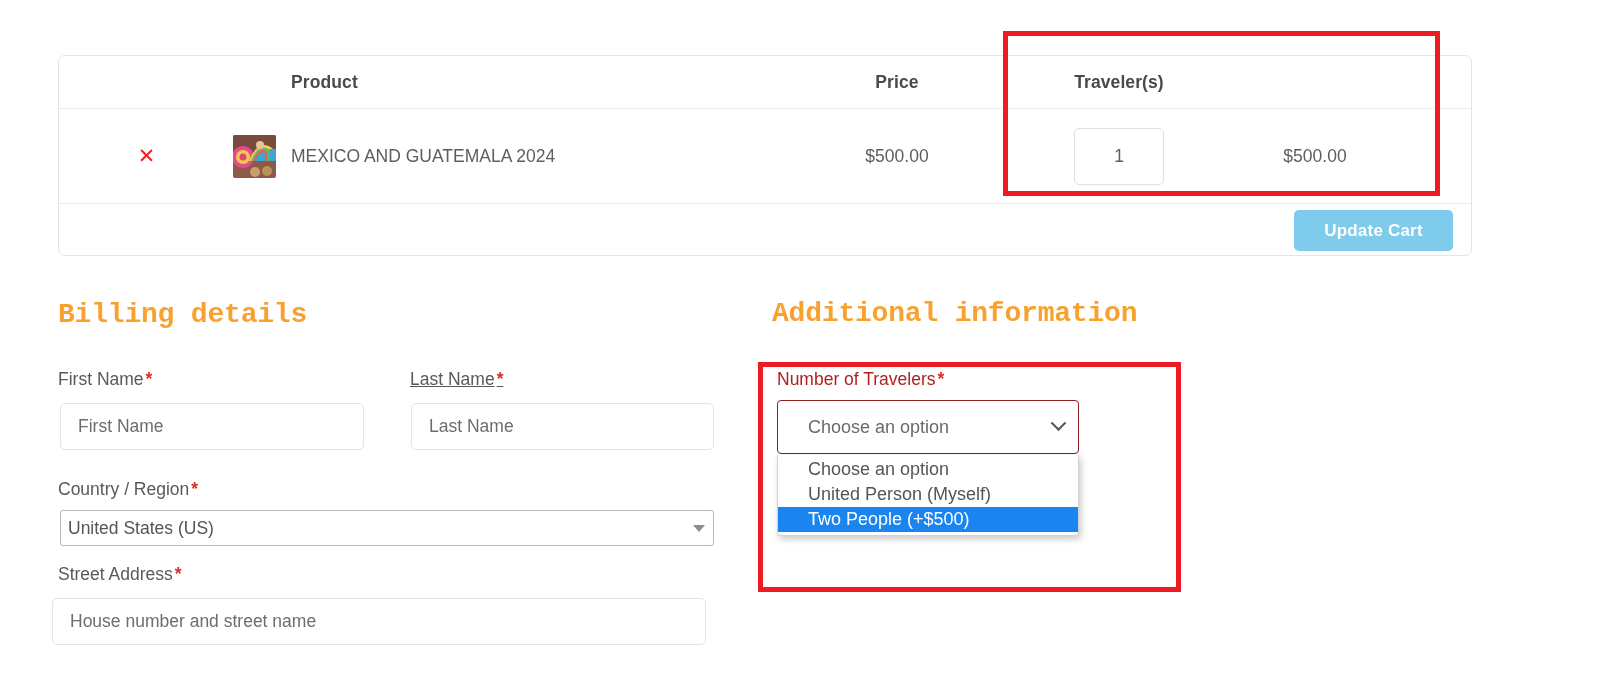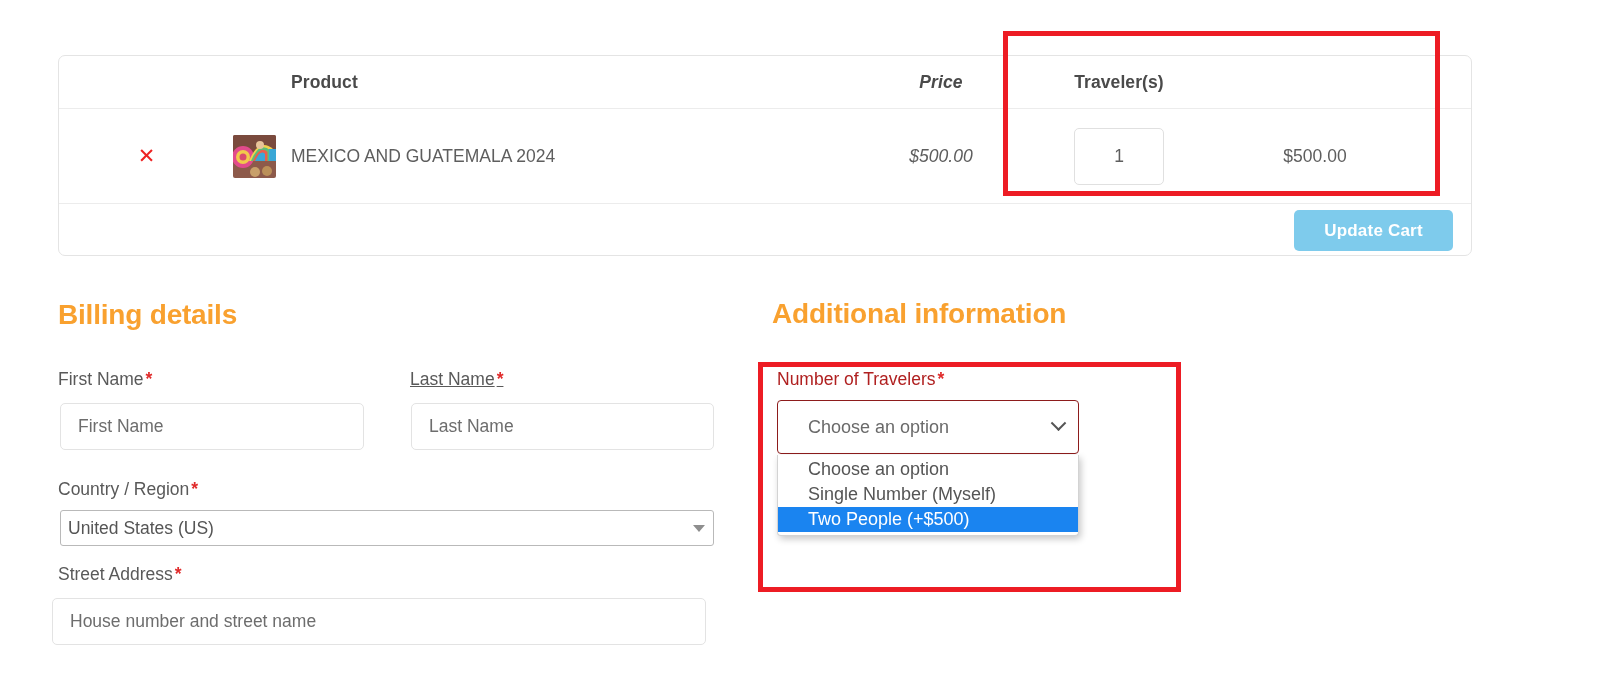--- a/index.html
+++ b/index.html
@@ -44,21 +44,21 @@
   .td {
     font-size: 17.5px;
     color: #5e5e5e;
     font-weight: 400;
   }
 
   
   .c-remove  { left: 60px;  width: 55px; }
   .c-thumb   { left: 150px; width: 90px; }
   .c-product { left: 232px; width: 520px; }
-  .c-price   { left: 796px; width: 172px; font-style: italic; }
+  .c-price   { left: 752px; width: 172px; }
   .c-qty     { left: 965px; width: 190px; }
   .c-sub     { left: 1162px; width: 188px; }
 
   .remove-x {
     color: #ee2222;
     font-size: 21px;
     font-weight: bold;
     line-height: 1;
     cursor: pointer;
     font-family: "DejaVu Sans", sans-serif;
@@ -99,20 +99,21 @@
   }
 
   
   .section-title {
     position: absolute;
     font-size: 28px;
     font-weight: bold;
     color: #F9A12F;
     letter-spacing: -.2px;
     white-space: nowrap;
+    font-family: Liberation Mono, monospace;
   }
   #billing-title { left: 58px; top: 299px; }
   #additional-title { left: 772px; top: 298px; }
 
   
   .field-label {
     position: absolute;
     font-size: 17.5px;
     color: #595959;
     white-space: nowrap;
@@ -301,20 +302,20 @@
     <span>Number of Travelers</span><span class="req">*</span>
   </div>
 
   <div class="travelers-select">
     <span>Choose an option</span>
     <span class="chev"></span>
   </div>
 
   <div class="dropdown-list">
     <div class="dropdown-option">Choose an option</div>
-    <div class="dropdown-option">Single Number (Myself)</div>
+    <div class="dropdown-option">United Person (Myself)</div>
     <div class="dropdown-option selected">Two People (+$500)</div>
   </div>
 
   <div class="annot" id="annot-qty"></div>
   <div class="annot" id="annot-travelers"></div>
 
 </div>
 
 </body></html>

